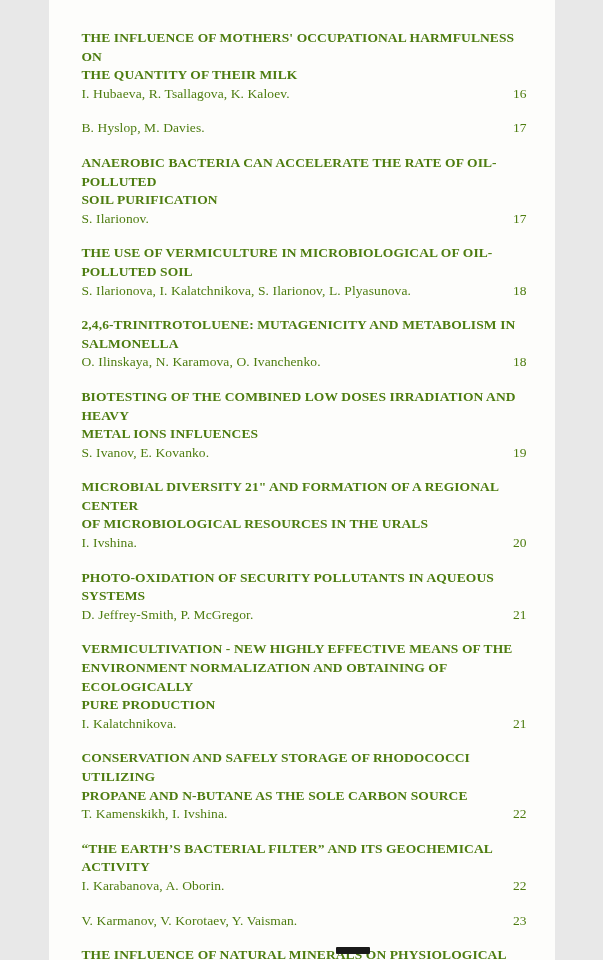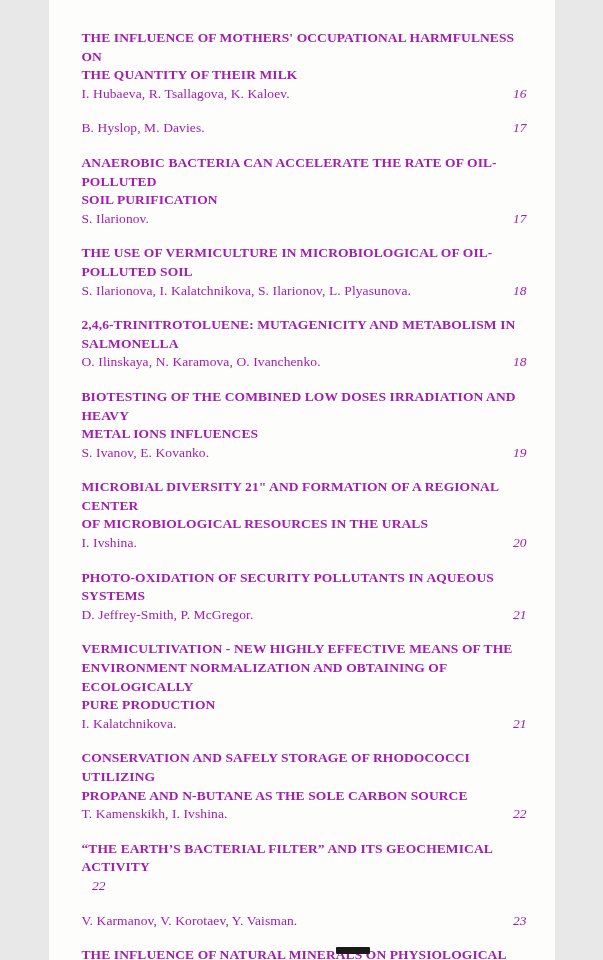--- a/index.html
+++ b/index.html
@@ -6,21 +6,21 @@
     margin: 0;
     padding: 0;
     background: #e8e8e8;
   }
   .page {
     position: relative;
     width: 506px;
     height: 960px;
     margin: 0 auto;
     background: #fdfdfb;
-    color: #a21caf;
+    color: #4d7c0f;
     font-family: "Liberation Serif", "DejaVu Serif", serif;
     box-sizing: border-box;
     padding: 29px 28px 0 33px;
     overflow: hidden;
   }
   .entry {
     margin-bottom: 16px;
   }
   .entry-title {
     font-weight: bold;
@@ -36,21 +36,20 @@
     align-items: flex-start;
     font-size: 13.5px;
     line-height: 18.6px;
   }
   .entry-authors {
     letter-spacing: 0.1px;
   }
   .entry-page {
     min-width: 24px;
     text-align: right;
-    font-style: italic;
   }
   .scan-artifact {
     position: absolute;
     left: 287px;
     bottom: 6px;
     width: 34px;
     height: 7px;
     background: #1a1a1a;
     border-radius: 1px;
   }
@@ -143,20 +142,21 @@
 PROPANE AND N-BUTANE AS THE SOLE CARBON SOURCE</div>
     <div class="entry-meta">
       <span class="entry-authors">T. Kamenskikh, I. Ivshina.</span>
       <span class="entry-page">22</span>
     </div>
   </div>
 
   <div class="entry">
     <div class="entry-title">“THE EARTH’S BACTERIAL FILTER” AND ITS GEOCHEMICAL ACTIVITY</div>
     <div class="entry-meta">
+      <span class="entry-authors">I. Karabanova, A. Oborin.</span>
       <span class="entry-page">22</span>
     </div>
   </div>
 
   <div class="entry">
     <div class="entry-meta">
       <span class="entry-authors">V. Karmanov, V. Korotaev, Y. Vaisman.</span>
       <span class="entry-page">23</span>
     </div>
   </div>

